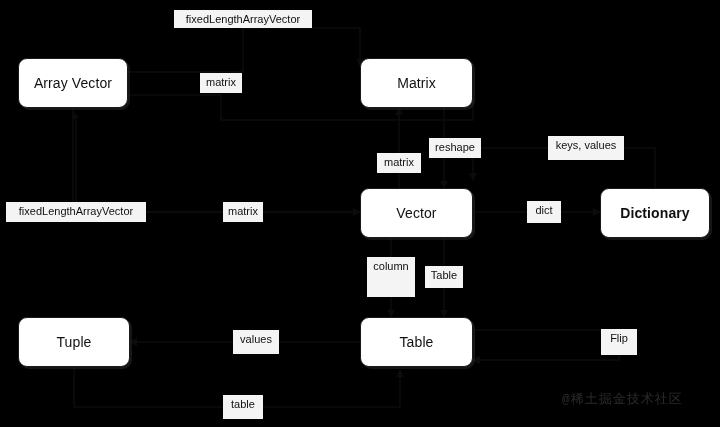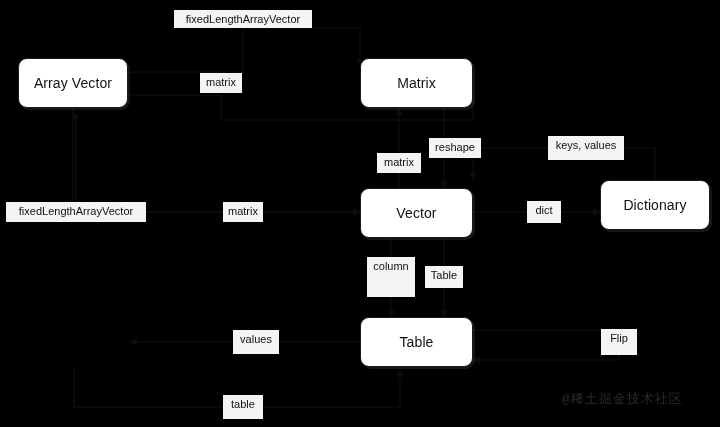--- a/index.html
+++ b/index.html
@@ -101,24 +101,27 @@
   </div>
 
   <div class="node" style="left:360px; top:58px; width:113px; height:50px;">
     <span class="node-label">Matrix</span>
   </div>
 
   <div class="node" style="left:360px; top:188px; width:113px; height:50px;">
     <span class="node-label">Vector</span>
   </div>
 
-  <div class="node" style="left:600px; top:180px; width:110px; height:50px;">
+  <div class="node" style="left:600px; top:188px; width:110px; height:50px;font-weight:bold;">
     <span class="node-label">Dictionary</span>
   </div>
 
+  <div class="node" style="left:18px; top:317px; width:112px; height:50px;">
+    <span class="node-label">Tuple</span>
+  </div>
 
   <div class="node" style="left:360px; top:317px; width:113px; height:50px;">
     <span class="node-label">Table</span>
   </div>
 
   <div class="edge-label" style="left:243px; top:19px; width:138px; height:18px;">fixedLengthArrayVector</div>
 
   <div class="edge-label" style="left:221px; top:83px; width:42px; height:20px;">matrix</div>
 
   <div class="edge-label" style="left:455px; top:148px; width:52px; height:20px;">reshape</div>

